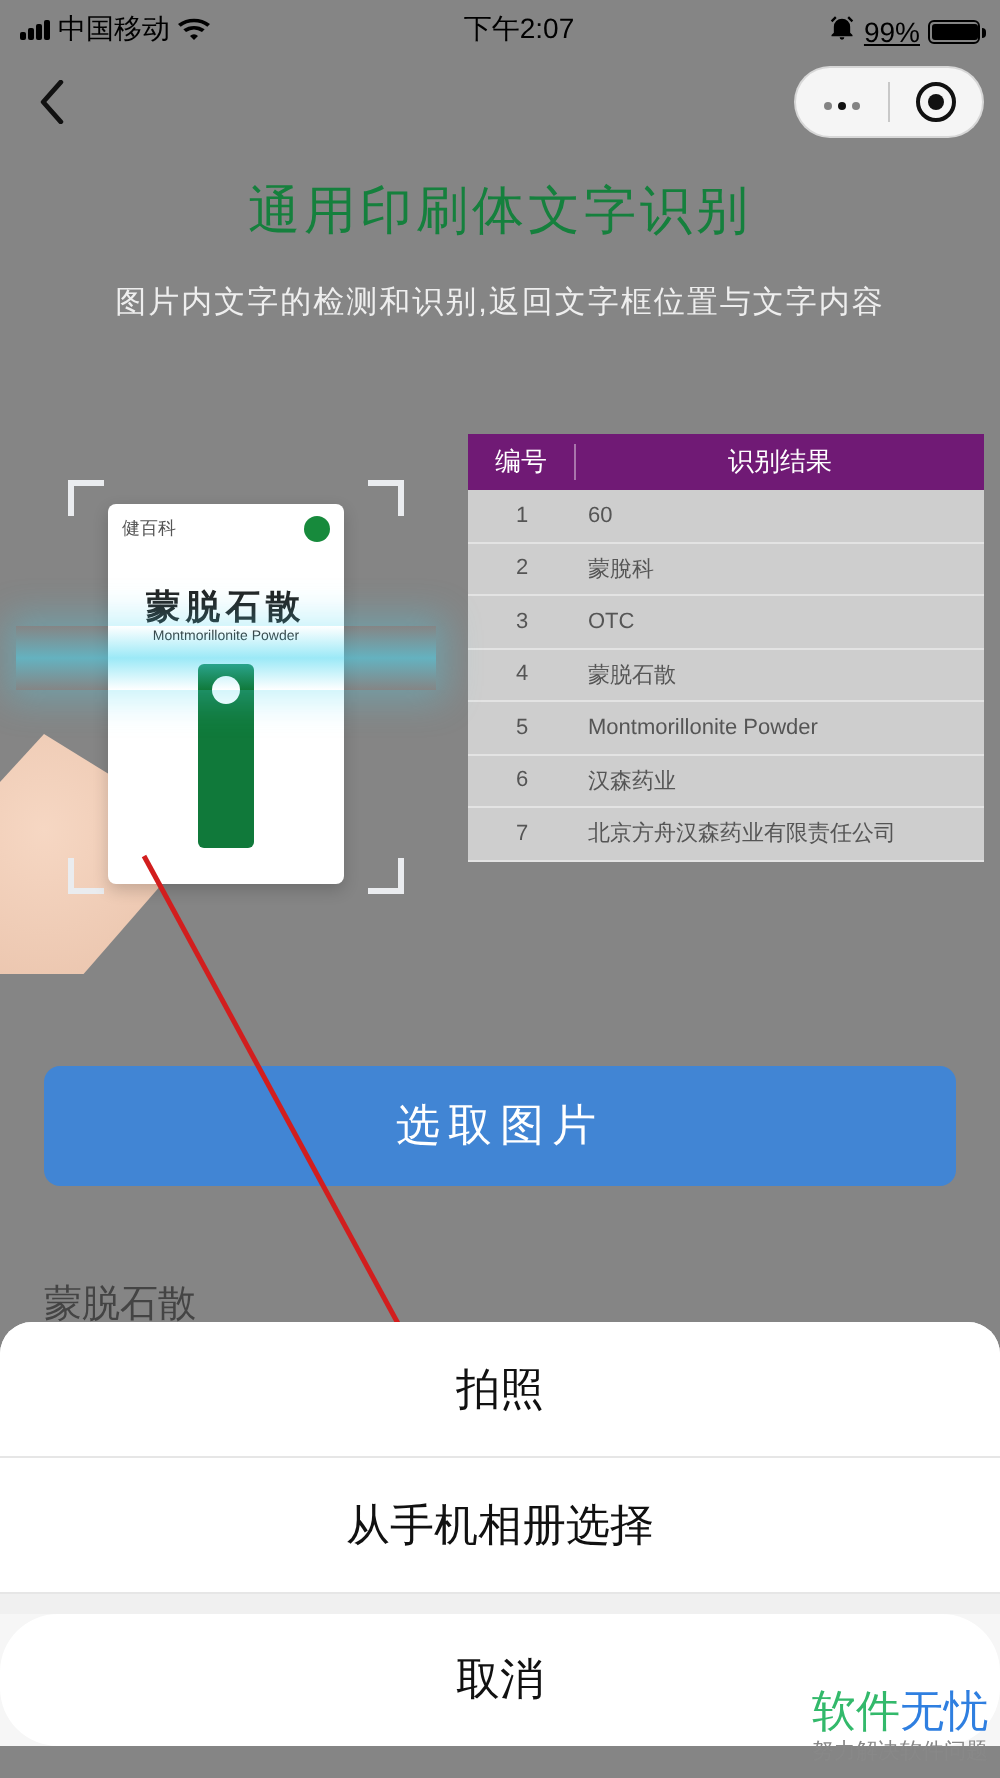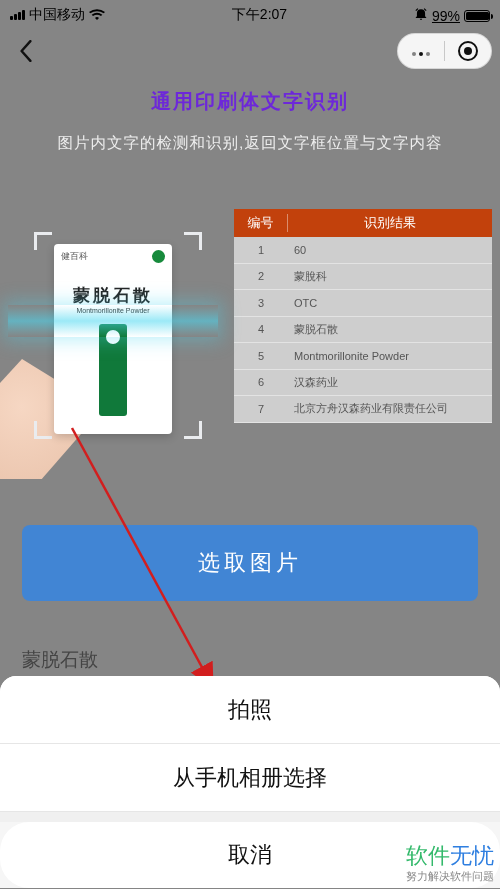--- a/index.html
+++ b/index.html
@@ -39,21 +39,21 @@
     }
     .capsule .cell { width: 46px; display:flex; align-items:center; justify-content:center; }
     .capsule .sep { width: 0.7px; height: 20px; background: rgba(0,0,0,0.18); }
     .dots span { width:4px; height:4px; border-radius:50%; background:#111; display:inline-block; margin:0 1.5px; }
     .dots span:first-child, .dots span:last-child { opacity: 0.5; }
     .target-icon {
       width: 20px; height: 20px; border-radius: 50%; border: 2.2px solid #111; position: relative;
     }
     .target-icon::after{ content:""; position:absolute; inset:4px; border-radius:50%; background:#111; }
     .hero { text-align: center; position: relative; z-index: 1; padding-top: 10px; }
-    .hero-title { font-size: 20px; color:#6d28d9; letter-spacing: 2px; font-weight: 700; }
+    .hero-title { font-size: 26px; color:#15803d; letter-spacing: 2px; font-weight: 400; }
     .hero-sub { margin-top: 18px; font-size: 15.5px; color:#eee; letter-spacing: 1px; }
     .preview {
       position: relative; z-index:1; margin: 55px 8px 0 8px; height: 260px; display:flex; gap: 16px;
     }
     .preview-left {
       flex: 0 0 210px; display:flex; align-items:center; justify-content:center; position:relative;
     }
     .corners{ position:absolute; inset:28px 18px 18px 0; }
     .corners i{ position:absolute; width:18px; height:18px; border:3px solid #eaecef; }
     .corners .tl{ top:-5px; left:26px; border-right:none; border-bottom:none; }
@@ -80,40 +80,40 @@
       clip-path: polygon(0 40%, 40% 0, 100% 34%, 96% 60%, 58% 100%, 0 100%);
       filter: blur(0.3px);
     }
     .scanline{
       position:absolute; left:0; right:0; top:96px; height:32px;
       background: linear-gradient(180deg, rgba(74,215,240,0) 0%, rgba(74,215,240,0.55) 50%, rgba(74,215,240,0) 100%);
       box-shadow: 0 0 18px 4px rgba(74,215,240,0.35);
     }
     .preview-right{ flex:1; }
     .tbl-head{
-      display:flex; background:#c2410c; color:#fff; font-size:13px; height:28px; align-items:center;
+      display:flex; background:#701a75; color:#fff; font-size:13px; height:28px; align-items:center;
     }
     .tbl-head .c1{ width:54px; text-align:center; border-right:1px solid rgba(255,255,255,0.4); }
     .tbl-head .c2{ flex:1; text-align:center; }
     .tbl-row{ display:flex; font-size:11px; height:26.5px; align-items:center; border-bottom:1px solid #e3e3e3; background:rgba(255,255,255,0.6); }
     .tbl-row .c1{ width:54px; text-align:center; color:#555; }
     .tbl-row .c2{ flex:1; color:#555; padding-left:6px; white-space:nowrap; overflow:hidden; text-overflow:ellipsis; }
     .below { position:relative; z-index:1; padding-top: 56px; }
     .pick-btn{
-      margin: 0 22px; height: 76px; background:#4185d4; color:#fff; border-radius:8px;
+      margin: 0 22px; height: 60px; background:#4185d4; color:#fff; border-radius:8px;
       display:flex; align-items:center; justify-content:center; font-size:22px; letter-spacing:4px;
     }
     .section-label{ margin:46px 22px 0; font-size:19px; color:#444; }
 
     .arrow-overlay{
       position:absolute; z-index:3; left:60px; top:420px; width:180px; height:280px; pointer-events:none;
     }
 
     .action-sheet{
-      position:absolute; left:0; right:0; bottom:1px; z-index:5;
+      position:absolute; left:0; right:0; bottom:16px; z-index:5;
       background:#f6f6f6; border-radius:16px 16px 0 0; overflow:hidden;
     }
     .sheet-item{
       background:#fff; height:68px; display:flex; align-items:center; justify-content:center;
       font-size:22px; color:#111; border-bottom:1px solid #e6e6e6;
     }
     .sheet-gap{ height:10px; background:#f0f0f0; }
     .sheet-cancel{
       background:#fff; height:66px; display:flex; align-items:center; justify-content:center;
       font-size:22px; color:#111;border-radius:29px;

